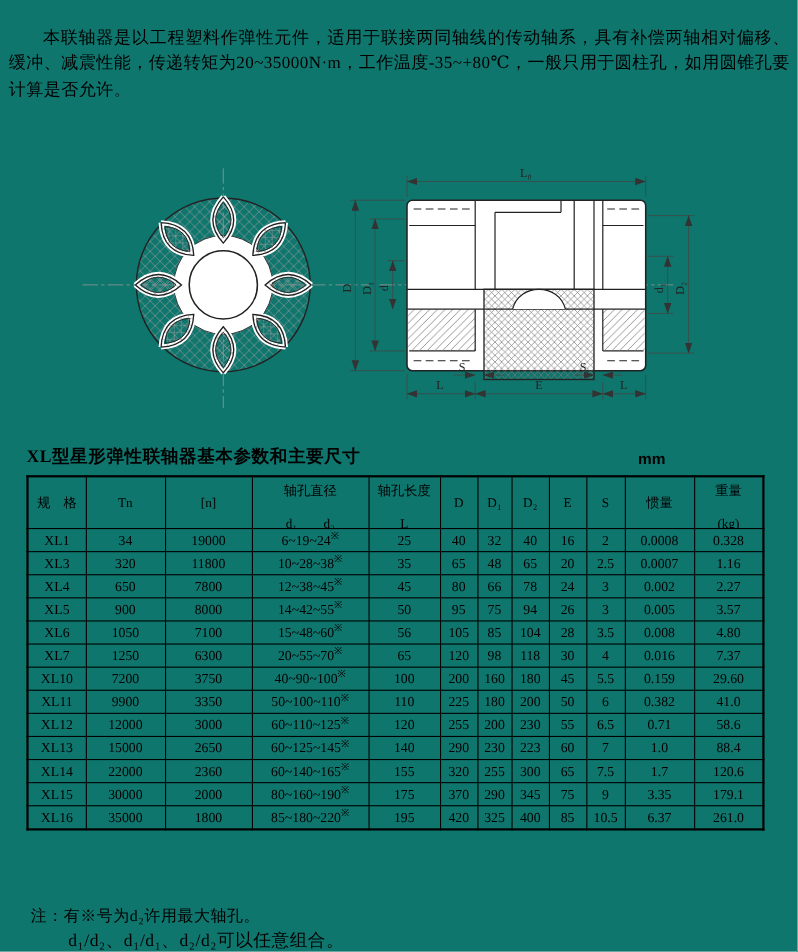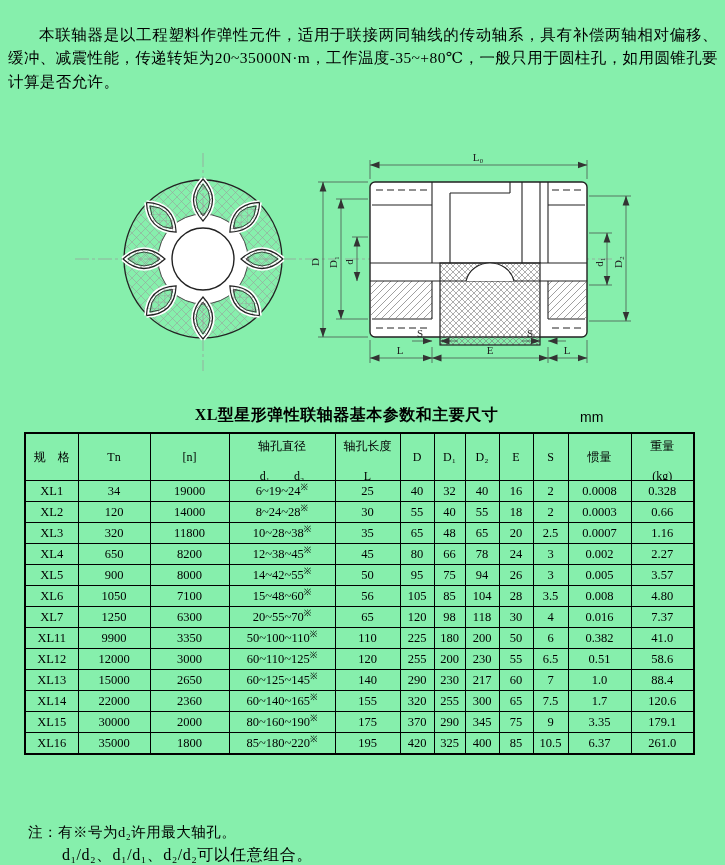--- a/index.html
+++ b/index.html
@@ -1,27 +1,27 @@
 <!DOCTYPE html>
 <html><head>
 <meta charset="utf-8">
 <style>
   html,body{margin:0;padding:0;}
   body{width:725px;height:865px;background:#ffffff;color:#000;
        font-family:"Liberation Serif","DejaVu Serif",serif;position:relative;overflow:hidden;}
-  .page{position:absolute;left:0;top:0;width:725px;height:865px;background:#86efac;}
+  .page{position:absolute;left:0;top:0;width:725px;height:865px;background:#0f766e;}
 
   .intro{position:absolute;left:8px;top:7px;width:710px;font-size:15.5px;line-height:23.5px;
          text-align:justify;text-indent:2em;letter-spacing:0.4px;}
 
   .drawing{position:absolute;left:60px;top:143px;width:660px;height:247px;}
 
-  .table-title{position:absolute;left:24px;top:405px;width:645px;text-align:center;
+  .table-title{position:absolute;left:24px;top:405px;width:645px;text-align:left;
                font-size:16px;font-weight:bold;letter-spacing:0.5px;}
-  .unit{position:absolute;left:580px;top:409px;font-size:14px;font-weight:normal;
+  .unit{position:absolute;left:580px;top:409px;font-size:14px;font-weight:bold;
         font-family:"Liberation Sans","DejaVu Sans",sans-serif;}
 
   table.params{position:absolute;left:24px;top:432px;width:669px;border-collapse:collapse;
                table-layout:fixed;border:2px solid #000;}
   table.params th,table.params td{border:1px solid #000;text-align:center;vertical-align:middle;
                padding:0;font-weight:normal;overflow:hidden;}
   table.params td{font-size:12.5px;height:20px;}
   .hc{display:flex;flex-direction:column;align-items:center;justify-content:center;
       height:46px;font-size:12px;line-height:14px;box-sizing:border-box;gap:16px;}
   .hc.j2{justify-content:space-between;padding:5px 0;}
@@ -265,51 +265,37 @@
           <td>25</td>
           <td>40</td>
           <td>32</td>
           <td>40</td>
           <td>16</td>
           <td>2</td>
           <td>0.0008</td>
           <td>0.328</td>
         </tr>
         <tr>
-          <td>XL2</td>
-          <td>120</td>
-          <td>14000</td>
-          <td><span>8~24~28</span><sup class="mk">※</sup></td>
-          <td>30</td>
-          <td>55</td>
-          <td>40</td>
-          <td>55</td>
-          <td>18</td>
-          <td>2</td>
-          <td>0.0003</td>
-          <td>0.66</td>
-        </tr>
-        <tr>
           <td>XL3</td>
           <td>320</td>
           <td>11800</td>
           <td><span>10~28~38</span><sup class="mk">※</sup></td>
           <td>35</td>
           <td>65</td>
           <td>48</td>
           <td>65</td>
           <td>20</td>
           <td>2.5</td>
           <td>0.0007</td>
           <td>1.16</td>
         </tr>
         <tr>
           <td>XL4</td>
           <td>650</td>
-          <td>8200</td>
+          <td>7800</td>
           <td><span>12~38~45</span><sup class="mk">※</sup></td>
           <td>45</td>
           <td>80</td>
           <td>66</td>
           <td>78</td>
           <td>24</td>
           <td>3</td>
           <td>0.002</td>
           <td>2.27</td>
         </tr>
@@ -349,20 +335,34 @@
           <td>65</td>
           <td>120</td>
           <td>98</td>
           <td>118</td>
           <td>30</td>
           <td>4</td>
           <td>0.016</td>
           <td>7.37</td>
         </tr>
         <tr>
+          <td>XL10</td>
+          <td>7200</td>
+          <td>3750</td>
+          <td><span>40~90~100</span><sup class="mk">※</sup></td>
+          <td>100</td>
+          <td>200</td>
+          <td>160</td>
+          <td>180</td>
+          <td>45</td>
+          <td>5.5</td>
+          <td>0.159</td>
+          <td>29.60</td>
+        </tr>
+        <tr>
           <td>XL11</td>
           <td>9900</td>
           <td>3350</td>
           <td><span>50~100~110</span><sup class="mk">※</sup></td>
           <td>110</td>
           <td>225</td>
           <td>180</td>
           <td>200</td>
           <td>50</td>
           <td>6</td>
@@ -373,32 +373,32 @@
           <td>XL12</td>
           <td>12000</td>
           <td>3000</td>
           <td><span>60~110~125</span><sup class="mk">※</sup></td>
           <td>120</td>
           <td>255</td>
           <td>200</td>
           <td>230</td>
           <td>55</td>
           <td>6.5</td>
-          <td>0.51</td>
+          <td>0.71</td>
           <td>58.6</td>
         </tr>
         <tr>
           <td>XL13</td>
           <td>15000</td>
           <td>2650</td>
           <td><span>60~125~145</span><sup class="mk">※</sup></td>
           <td>140</td>
           <td>290</td>
           <td>230</td>
-          <td>217</td>
+          <td>223</td>
           <td>60</td>
           <td>7</td>
           <td>1.0</td>
           <td>88.4</td>
         </tr>
         <tr>
           <td>XL14</td>
           <td>22000</td>
           <td>2360</td>
           <td><span>60~140~165</span><sup class="mk">※</sup></td>

